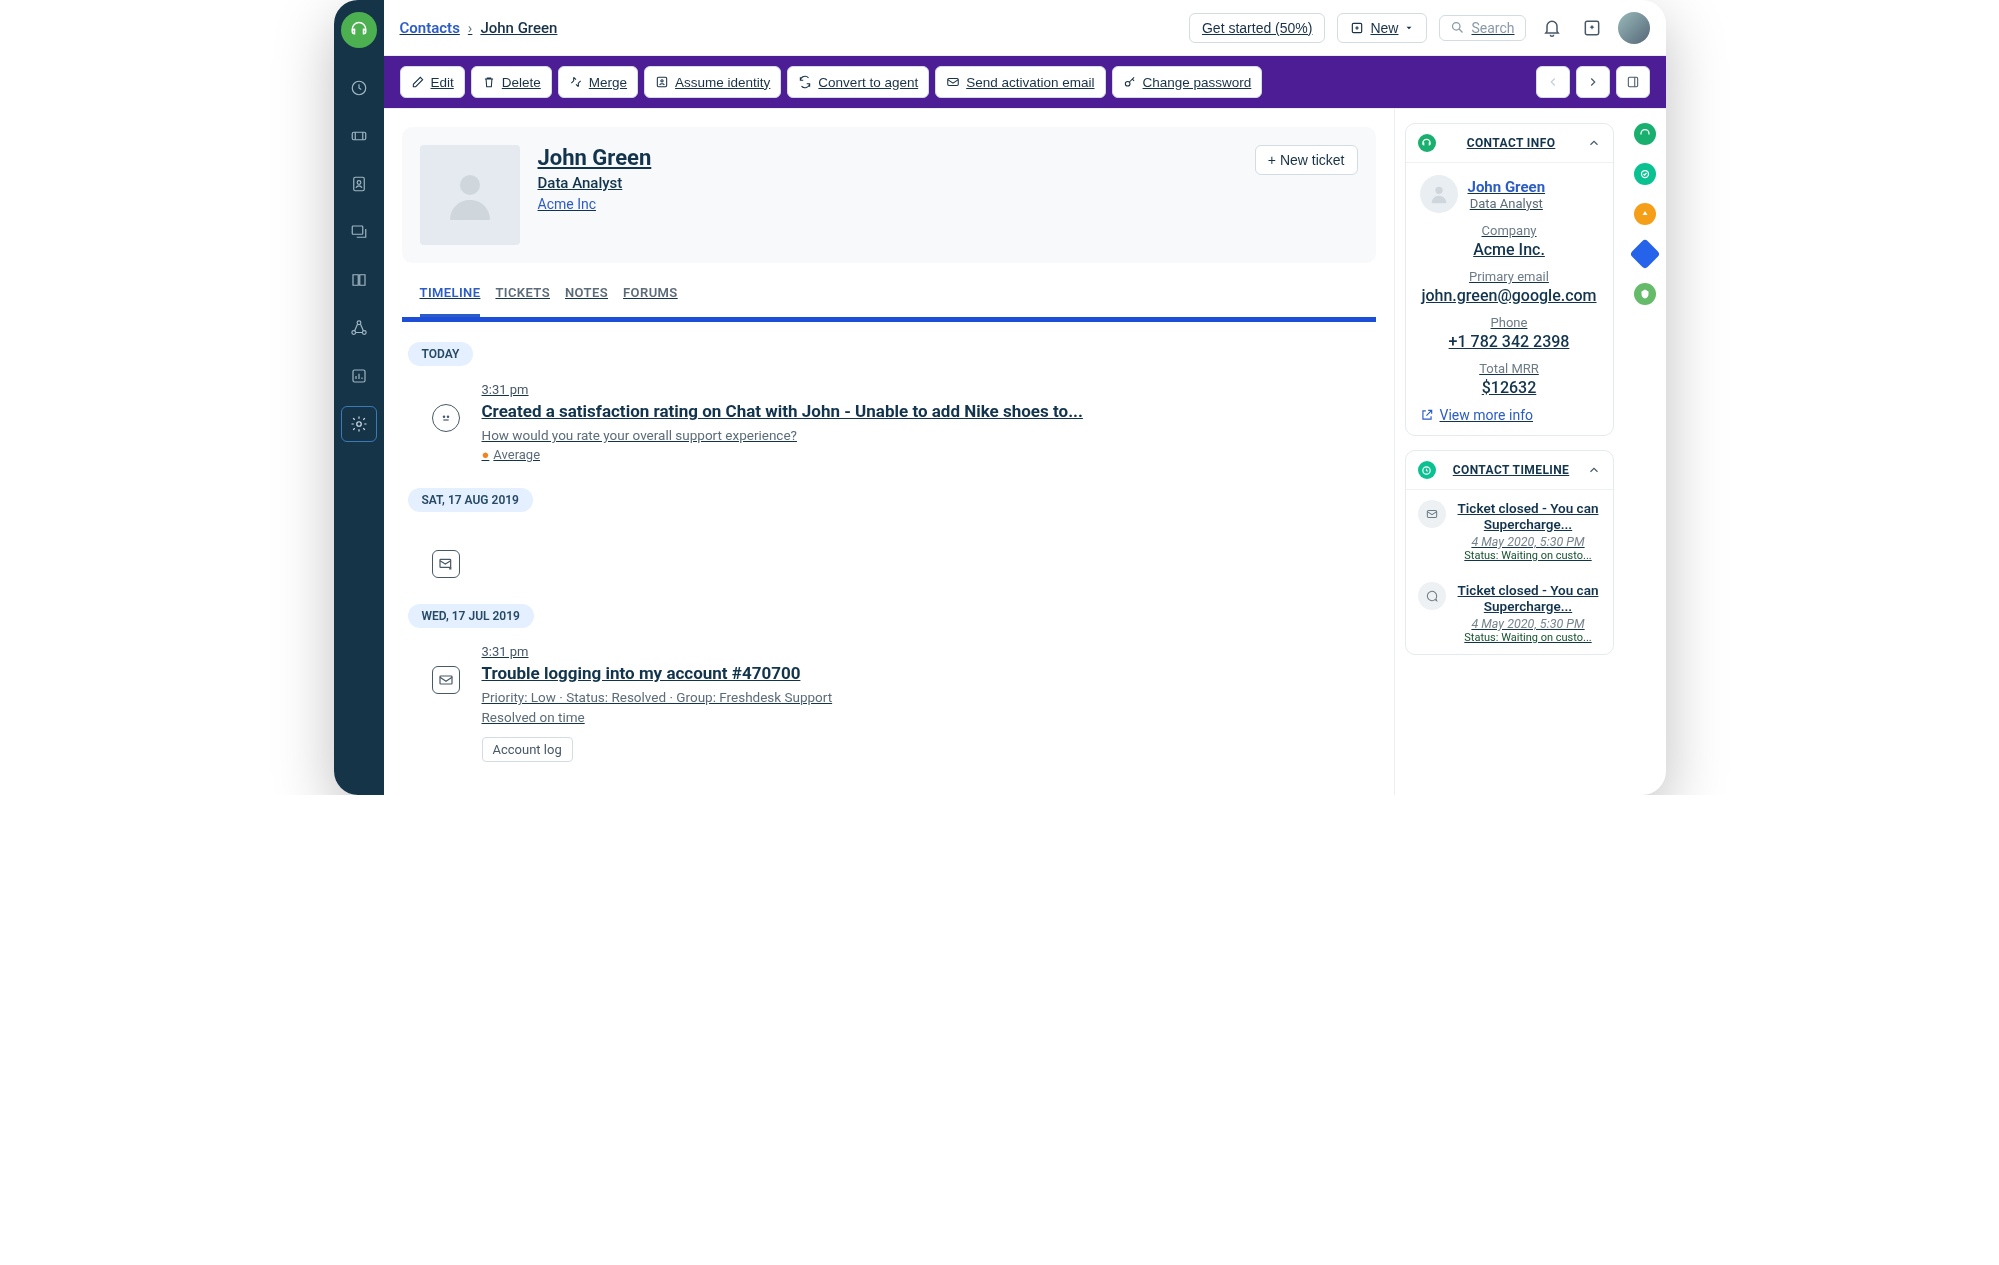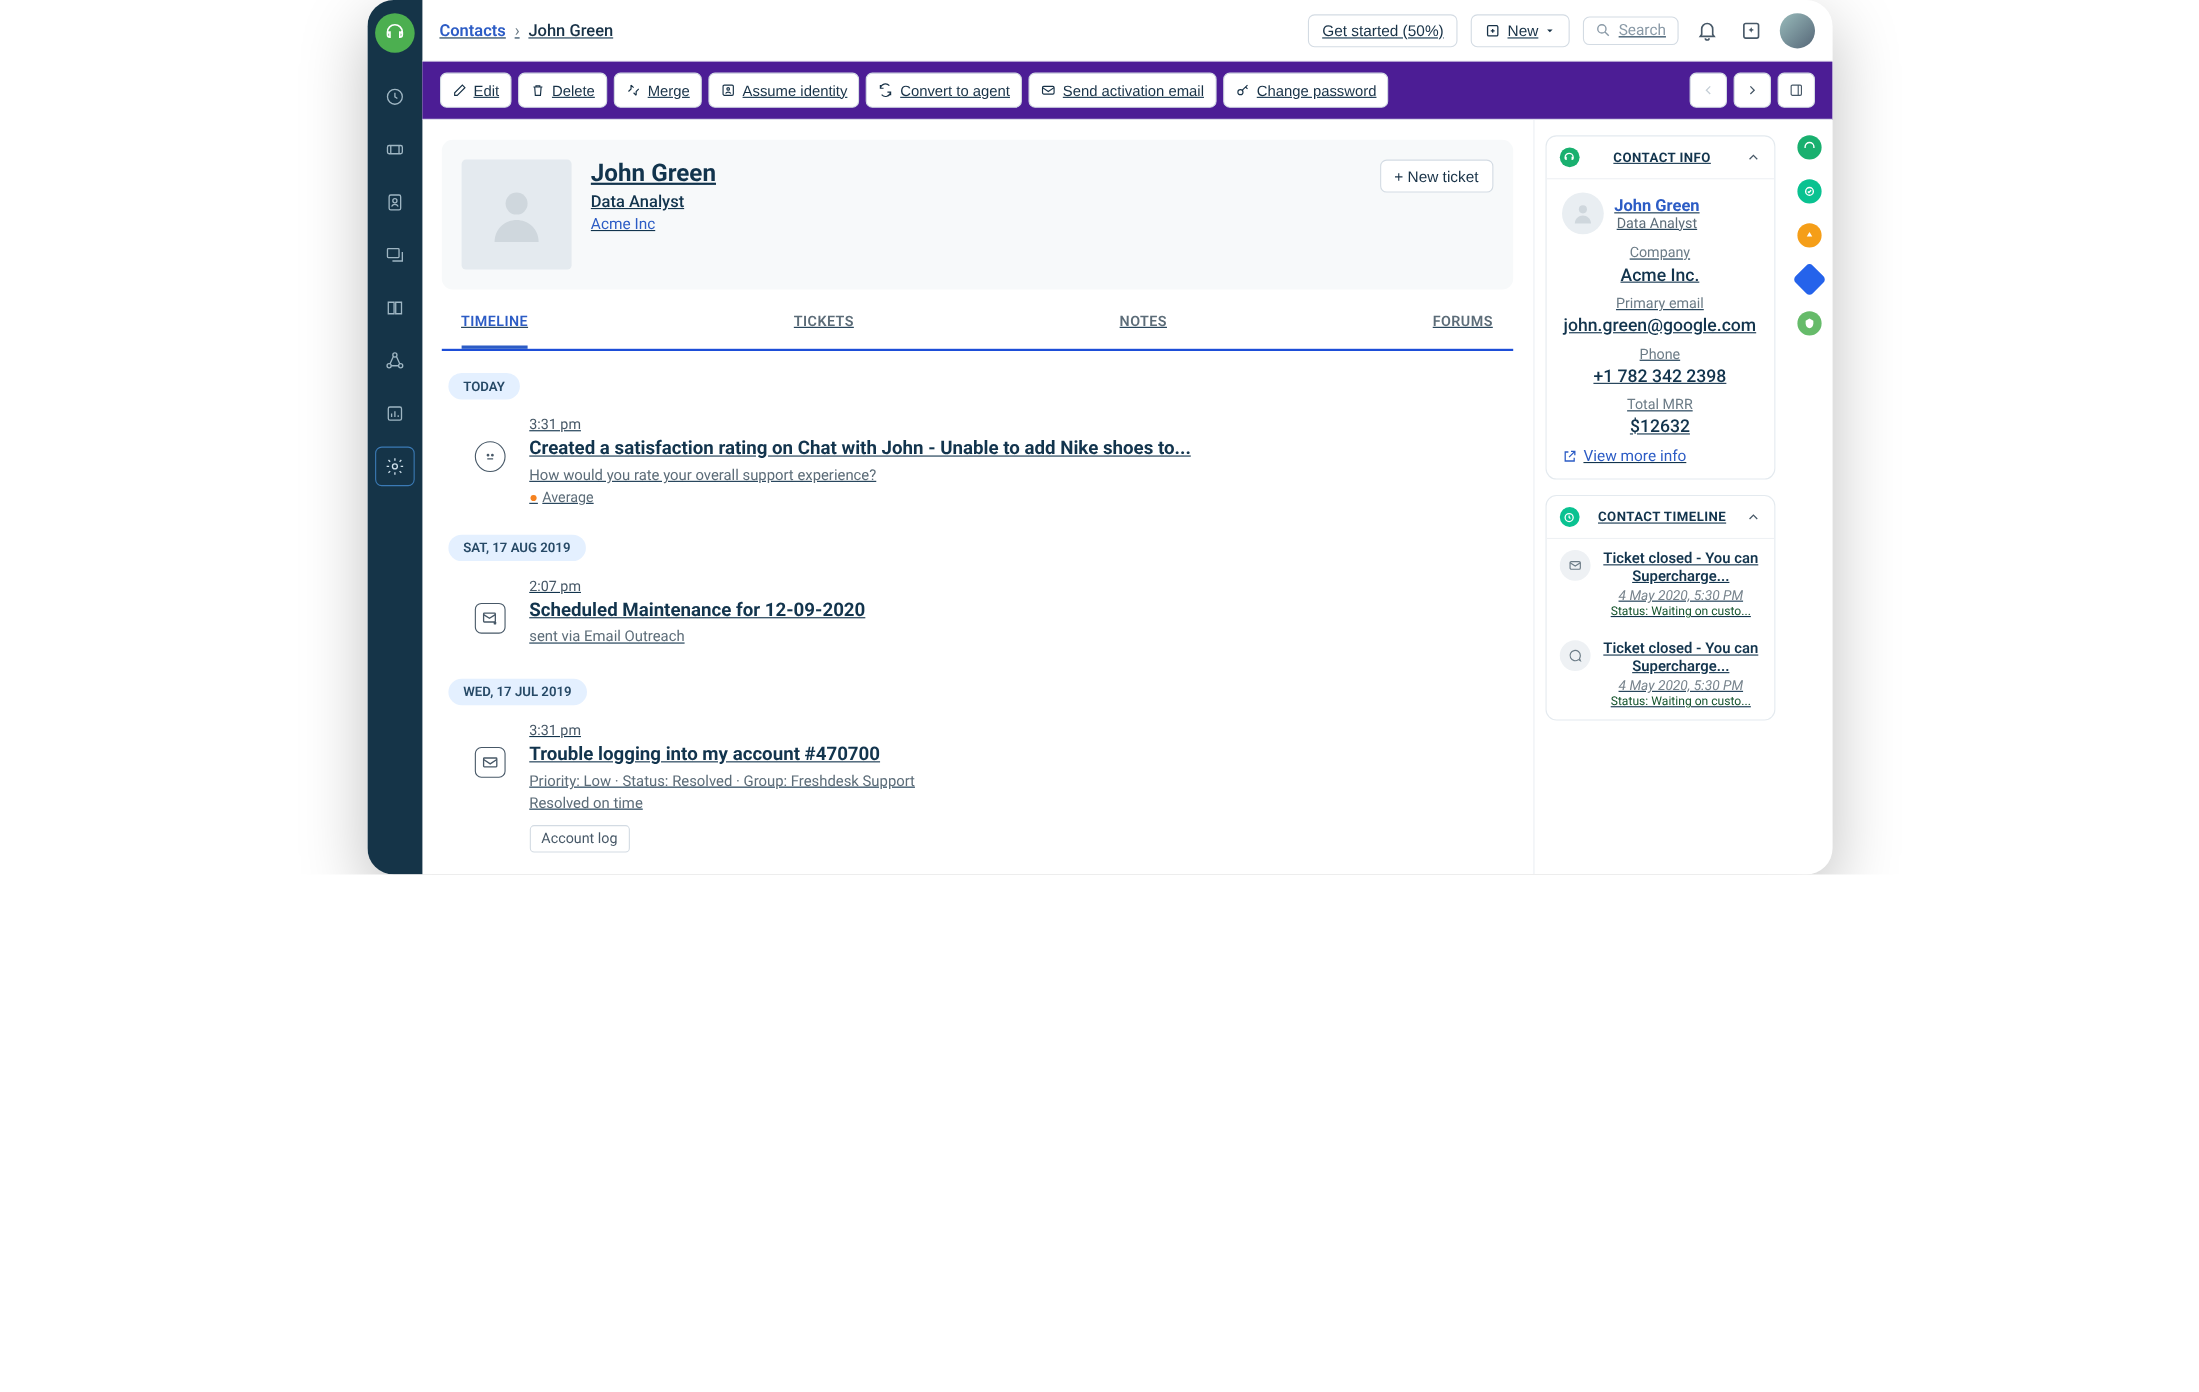--- a/index.html
+++ b/index.html
@@ -35,21 +35,21 @@
 .body { flex: 1; display: flex; min-height: 0; }
 .content { flex: 1; padding: 18px; overflow: auto; }
 .profile-card { background: #f7f9fa; border-radius: 10px; padding: 18px; display: flex; gap: 18px; position: relative; }
 .avatar-lg { width: 100px; height: 100px; background: #e4eaef; display: flex; align-items: center; justify-content: center; border-radius: 4px; }
 .avatar-lg svg { width: 60px; height: 60px; color: #cfd7dd; }
 .profile-info h1 { font-size: 22px; font-weight: 700; color: #12344d; margin-bottom: 4px; }
 .profile-info .role { font-size: 15px; color: #12344d; font-weight: 500; margin-bottom: 4px; }
 .profile-info .company { font-size: 14px; color: #2c5cc5; cursor: pointer; }
 .new-ticket-btn { position: absolute; right: 18px; top: 18px; }
 
-.tabs { display: flex; gap: 15px; border-bottom: 2px solid #1d4ed8; margin-top: 8px; padding: 0 18px; justify-content: space-between; }
+.tabs { display: flex; gap: 15px; border-bottom: 5px solid #1d4ed8; margin-top: 8px; padding: 0 18px; }
 .tab { padding: 14px 0; font-size: 13px; font-weight: 600; color: #5c6c78; letter-spacing: 0.4px; cursor: pointer; border-bottom: 3px solid transparent; }
 .tab.active { color: #2c5cc5; border-bottom-color: #2c5cc5; }
 
 .timeline { padding: 14px 0 0 0; }
 .date-pill { display: inline-block; background: #e4f0ff; color: #264966; font-size: 12px; font-weight: 600; padding: 5px 14px; border-radius: 14px; margin: 6px 0 6px 6px; }
 .tl-item { display: flex; padding: 10px 0 20px 30px; position: relative; }
 .tl-icon { width: 38px; display: flex; align-items: flex-start; padding-top: 22px; }
 .tl-icon-inner { width: 28px; height: 28px; border: 1.5px solid #475867; border-radius: 6px; display: flex; align-items: center; justify-content: center; color: #475867; }
 .tl-icon-inner.round { border-radius: 50%; }
 .tl-body { flex: 1; padding-left: 12px; }
@@ -311,25 +311,20 @@
           <span class="date-pill">SAT, 17 AUG 2019</span>
           <div class="tl-item">
             <div class="tl-icon">
                 <div class="tl-icon-inner">
                   <svg width="16" height="16" viewBox="0 0 24 24" fill="none" stroke="currentColor" stroke-width="1.8">
                     <rect x="3" y="5" width="16" height="12" rx="1"></rect>
                     <path d="M3 7l8 5 8-5M17 17l3 3M20 17l-3 3"></path>
                   </svg>
                 </div>
               </div>
-            <div class="tl-body">
-              <div class="tl-time">2:07 pm</div>
-              <div class="tl-title">Scheduled Maintenance for 12-09-2020</div>
-              <div class="tl-sub">sent via Email Outreach</div>
-            </div>
           </div>
 
           <span class="date-pill">WED, 17 JUL 2019</span>
           <div class="tl-item">
             <div class="tl-icon">
                 <div class="tl-icon-inner">
                   <svg width="16" height="16" viewBox="0 0 24 24" fill="none" stroke="currentColor" stroke-width="1.8">
                     <rect x="3" y="6" width="18" height="12" rx="1"></rect>
                     <path d="M3 8l9 6 9-6"></path>
                   </svg>

